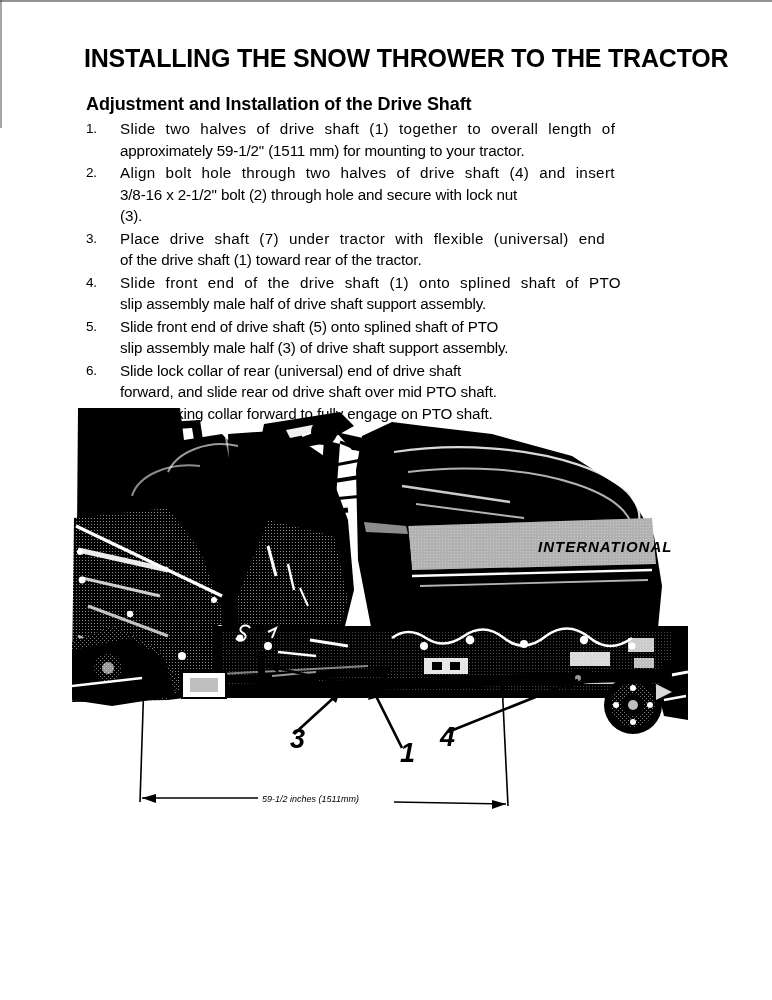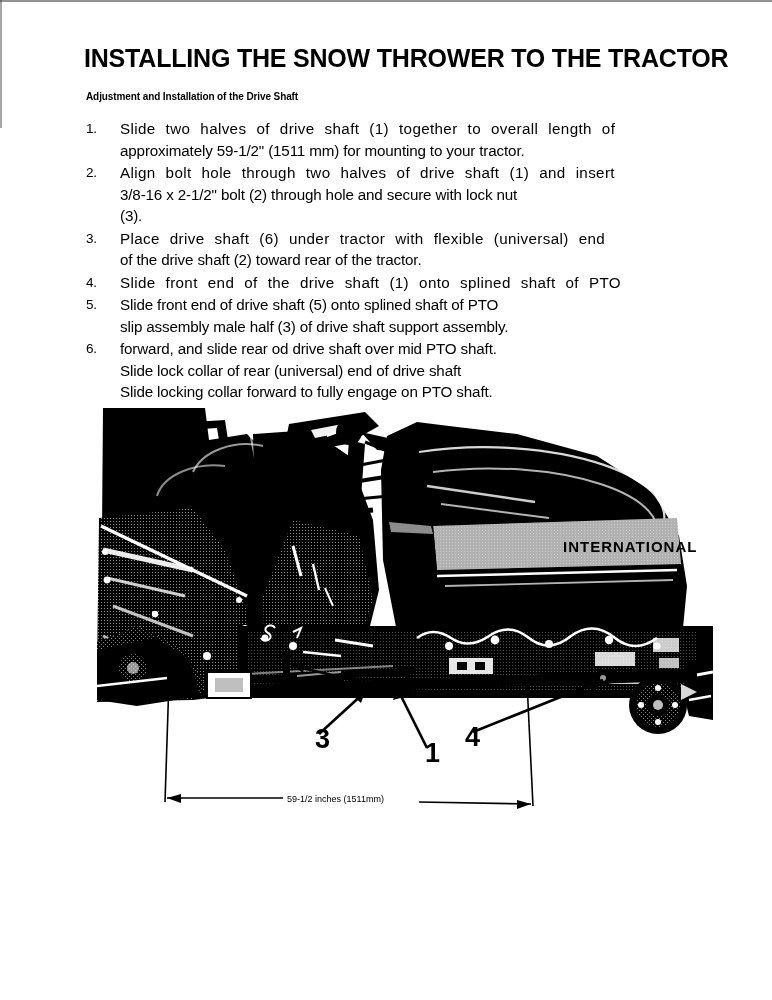--- a/index.html
+++ b/index.html
@@ -46,21 +46,21 @@
     letter-spacing: -0.2px;
     line-height: 30px;
     white-space: nowrap;
     transform: scaleX(1.0);
     transform-origin: left top;
   }
   .subtitle {
     position: absolute;
     left: 86px;
     top: 80px;
-    font-size: 10px;
+    font-size: 18px;
     font-weight: bold;
     letter-spacing: -0.1px;
     line-height: 18px;
   }
 
   .steps {
     position: absolute;
     left: 84px;
     top: 118px;
     width: 616px;
@@ -95,24 +95,25 @@
   }
   .step .cont {
     display: block;
     word-spacing: 0px;
     letter-spacing: -0.15px;
   }
 
   
   .figure {
     position: absolute;
-    left: 97px;
+    left: 72px;
     top: 400px;
     width: 616px;
     height: 440px;
+    font-style: italic;
   }
   .figure svg { display: block; }
 
   .calloutnum {
     font-family: "Liberation Sans", sans-serif;
     font-size: 27px;
     font-weight: bold;
     fill: #000;
   }
   .dimtext {
@@ -157,50 +158,51 @@
       <div class="step justified">
         <span class="num">1.</span>
         <span class="body">
           <span class="lead">Slide two halves of drive shaft (1) together to overall length of</span>
           <span class="cont">approximately 59-1/2" (1511 mm) for mounting to your tractor.</span>
         </span>
       </div>
       <div class="step justified">
         <span class="num">2.</span>
         <span class="body">
-          <span class="lead">Align bolt hole through two halves of drive shaft (1) and insert</span>
+          <span class="lead">Align bolt hole through two halves of drive shaft (4) and insert</span>
           <span class="cont">3/8-16 x 2-1/2" bolt (2) through hole and secure with lock nut</span>
           <span class="cont">(3).</span>
         </span>
       </div>
       <div class="step justified">
         <span class="num">3.</span>
         <span class="body">
-          <span class="lead">Place drive shaft (6) under tractor with flexible (universal) end</span>
-          <span class="cont">of the drive shaft (2) toward rear of the tractor.</span>
+          <span class="lead">Place drive shaft (7) under tractor with flexible (universal) end</span>
+          <span class="cont">of the drive shaft (1) toward rear of the tractor.</span>
         </span>
       </div>
       <div class="step justified">
         <span class="num">4.</span>
         <span class="body">
           <span class="lead">Slide front end of the drive shaft (1) onto splined shaft of PTO</span>
+          <span class="cont">slip assembly male half of drive shaft support assembly.</span>
         </span>
       </div>
       <div class="step">
         <span class="num">5.</span>
         <span class="body">
           <span class="cont">Slide front end of drive shaft (5) onto splined shaft of PTO</span>
           <span class="cont">slip assembly male half (3) of drive shaft support assembly.</span>
         </span>
       </div>
       <div class="step">
         <span class="num">6.</span>
         <span class="body">
+          <span class="cont">Slide lock collar of rear (universal) end of drive shaft</span>
           <span class="cont">forward, and slide rear od drive shaft over mid PTO shaft.</span>
-          <span class="cont">Slide lock collar of rear (universal) end of drive shaft</span>
           <span class="cont">Slide locking collar forward to fully engage on PTO shaft.</span>
         </span>
       </div>
     </div>
 
   <div class="figure">
     <svg width="616" height="440" viewBox="0 0 616 440" xmlns="http://www.w3.org/2000/svg">
       <defs>
 
         <pattern id="dots" width="3" height="3" patternUnits="userSpaceOnUse">

